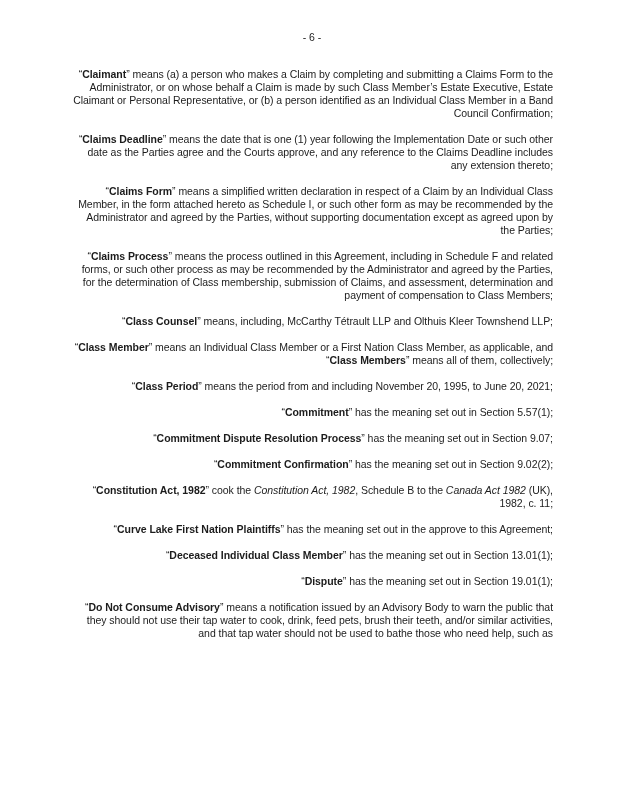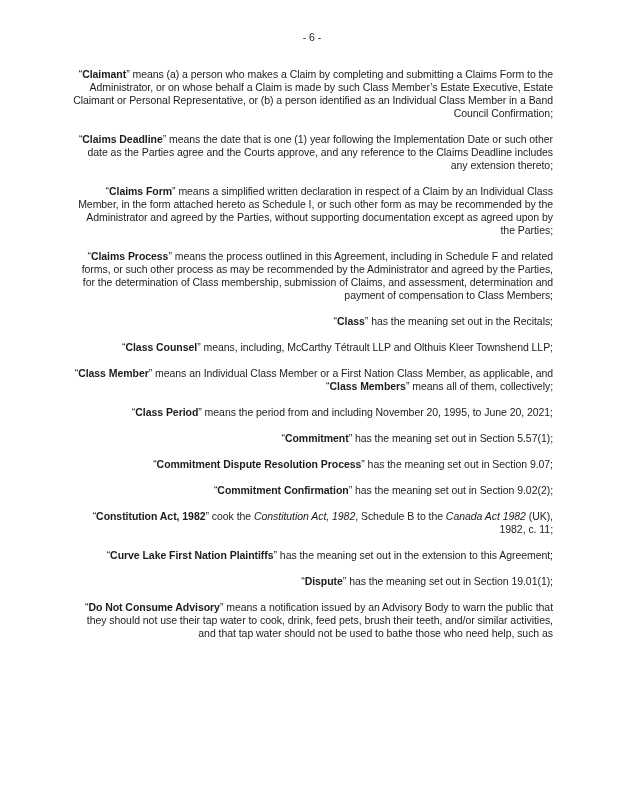--- a/index.html
+++ b/index.html
@@ -44,25 +44,25 @@
 </head>
 <body>
 
 <div class="page">
   <div class="page-number">- 6 -</div>
   <div class="content">
       <p class="para"><span>“</span><span class="b">Claimant</span><span>” means (a) a person who makes a Claim by completing and submitting a Claims Form to the Administrator, or on whose behalf a Claim is made by such Class Member’s Estate Executive, Estate Claimant or Personal Representative, or (b) a person identified as an Individual Class Member in a Band Council Confirmation;</span></p>
       <p class="para"><span>“</span><span class="b">Claims Deadline</span><span>” means the date that is one (1) year following the Implementation Date or such other date as the Parties agree and the Courts approve, and any reference to the Claims Deadline includes any extension thereto;</span></p>
       <p class="para"><span>“</span><span class="b">Claims Form</span><span>” means a simplified written declaration in respect of a Claim by an Individual Class Member, in the form attached hereto as Schedule I, or such other form as may be recommended by the Administrator and agreed by the Parties, without supporting documentation except as agreed upon by the Parties;</span></p>
       <p class="para"><span>“</span><span class="b">Claims Process</span><span>” means the process outlined in this Agreement, including in Schedule F and related forms, or such other process as may be recommended by the Administrator and agreed by the Parties, for the determination of Class membership, submission of Claims, and assessment, determination and payment of compensation to Class Members;</span></p>
-      <p class="para"><span>“</span><span class="b">Class</span><span>” has the meaning set out in the Recitals;</span></p>
       <p class="para"><span>“</span><span class="b">Class Counsel</span><span>” means, including, McCarthy Tétrault LLP and Olthuis Kleer Townshend LLP;</span></p>
       <p class="para"><span>“</span><span class="b">Class Member</span><span>” means an Individual Class Member or a First Nation Class Member, as applicable, and “</span><span class="b">Class Members</span><span>” means all of them, collectively;</span></p>
       <p class="para"><span>“</span><span class="b">Class Period</span><span>” means the period from and including November 20, 1995, to June 20, 2021;</span></p>
       <p class="para"><span>“</span><span class="b">Commitment</span><span>” has the meaning set out in Section 5.57(1);</span></p>
       <p class="para"><span>“</span><span class="b">Commitment Dispute Resolution Process</span><span>” has the meaning set out in Section 9.07;</span></p>
       <p class="para"><span>“</span><span class="b">Commitment Confirmation</span><span>” has the meaning set out in Section 9.02(2);</span></p>
       <p class="para"><span>“</span><span class="b">Constitution Act, 1982</span><span>” cook the </span><span class="i">Constitution Act, 1982</span><span>, Schedule B to the </span><span class="i">Canada Act 1982</span><span> (UK), 1982, c. 11;</span></p>
-      <p class="para"><span>“</span><span class="b">Curve Lake First Nation Plaintiffs</span><span>” has the meaning set out in the extension to this Agreement;</span></p>
+      <p class="para"><span>“</span><span class="b">Curve Lake First Nation Plaintiffs</span><span>” has the meaning set out in the approve to this Agreement;</span></p>
+      <p class="para"><span>“</span><span class="b">Deceased Individual Class Member</span><span>” has the meaning set out in Section 13.01(1);</span></p>
       <p class="para"><span>“</span><span class="b">Dispute</span><span>” has the meaning set out in Section 19.01(1);</span></p>
       <p class="para"><span>“</span><span class="b">Do Not Consume Advisory</span><span>” means a notification issued by an Advisory Body to warn the public that they should not use their tap water to cook, drink, feed pets, brush their teeth, and/or similar activities, and that tap water should not be used to bathe those who need help, such as</span></p>
     </div>
 </div>
 
 </body></html>

